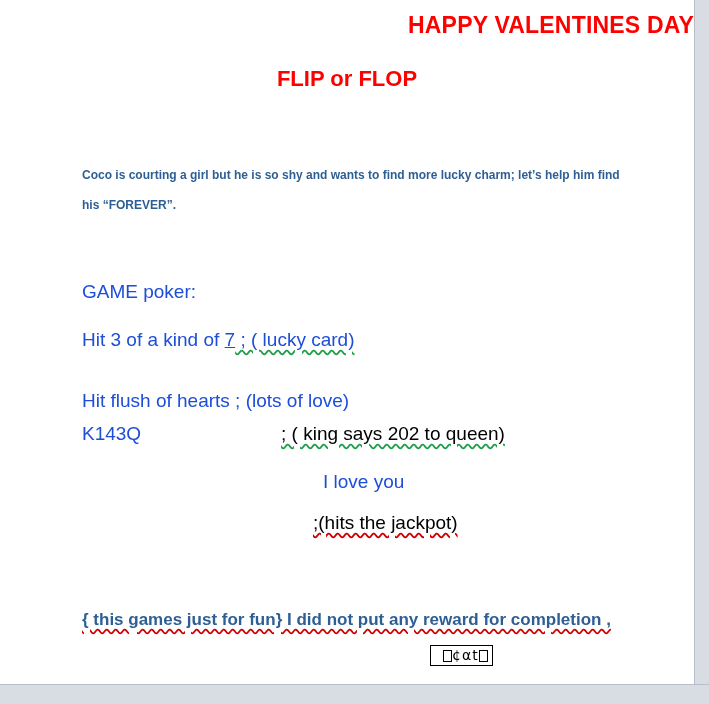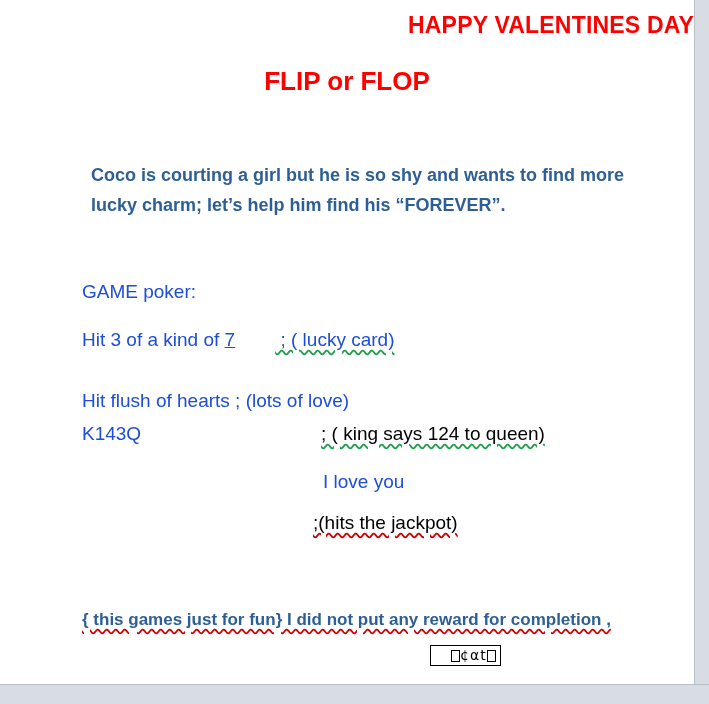--- a/index.html
+++ b/index.html
@@ -57,33 +57,32 @@
     letter-spacing: 0.2px;
   }
   .title2 {
     position: absolute;
     left: 0;
     top: 66px;
     width: 694px;
     text-align: center;
     color: #ff0000;
     font-weight: bold;
-    font-size: 26px;
+    font-size: 22px;
   }
 
   .intro {
     position: absolute;
     left: 82px;
     top: 160px;
     width: 540px;
     color: #2e5f94;
     font-weight: bold;
-    font-size: 18px;
+    font-size: 12px;
     line-height: 30px;
-    margin-left: 9px;
   }
 
   .body-line {
     position: absolute;
     color: #1d4ed8;
     font-size: 19px;
     white-space: nowrap;
   }
   .lbl-game   { left: 82px; top: 281px; }
   .lbl-hit3   { left: 82px; top: 329px; }
@@ -108,39 +107,38 @@
     text-decoration: underline;
     text-decoration-style: wavy;
     text-decoration-color: #cc0000;
     text-underline-offset: 3px;
   }
   .squiggle-green {
     text-decoration: underline;
     text-decoration-style: wavy;
     text-decoration-color: #1e9e4a;
     text-underline-offset: 3px;
-    margin-left: 40px;
   }
 
   .footnote {
     position: absolute;
     left: 82px;
     top: 610px;
     color: #2e5f94;
     font-weight: bold;
     font-size: 17px;
     white-space: nowrap;
   }
 
   .catbox {
     position: absolute;
     left: 430px;
     top: 645px;
     border: 1px solid #000000;
-    padding: 1px 4px 2px 20px;
+    padding: 1px 4px 2px 12px;
     font-size: 14px;
     color: #000000;
     background: #ffffff;
     font-family: "DejaVu Sans", sans-serif;
     letter-spacing: 1px;
   }
   .tofu {
     display: inline-block;
     width: 9px;
     height: 12px;
@@ -165,21 +163,21 @@
     <span>Hit 3 of a kind of </span><span class="uline">7</span><span class="squiggle-green"> ; ( lucky card)</span>
   </div>
 
   <div class="body-line lbl-flush">
     <span>Hit flush of hearts</span><span>   ; (lots of love)</span>
   </div>
 
   <div class="body-line lbl-k143q">
     <span>K143Q</span>
   </div>
-  <div class="col2 c2-k143q squiggle-green">; ( king says 124 to queen)</div>
+  <div class="col2 c2-k143q squiggle-green">; ( king says 202 to queen)</div>
 
   <div class="body-line lbl-iloveu">I love you</div>
 
   <div class="col2 c2-royal">
     <span class="squiggle">;(hits the jackpot)</span>
   </div>
 
   <div class="footnote">
     <span class="squiggle">{ this games just for fun} I did not put any reward for completion ,</span>
   </div>

